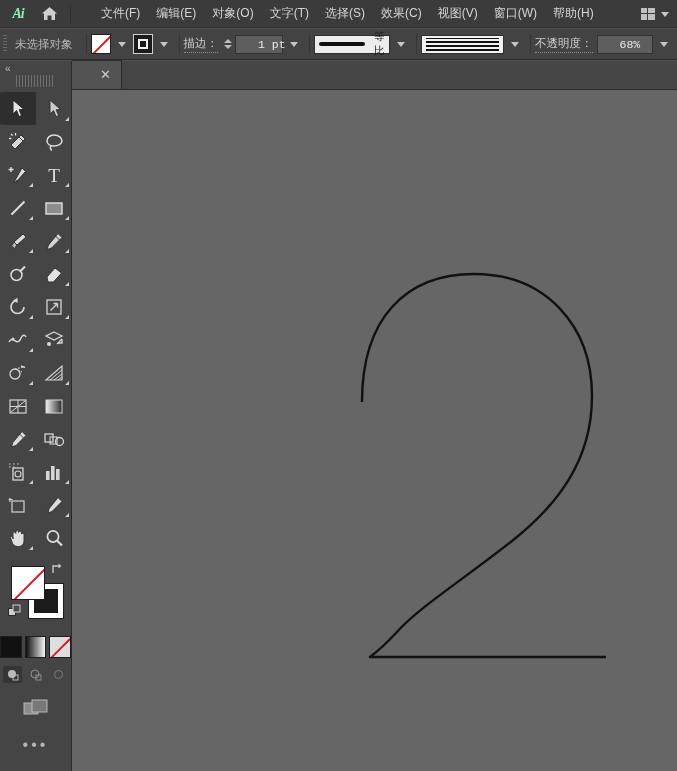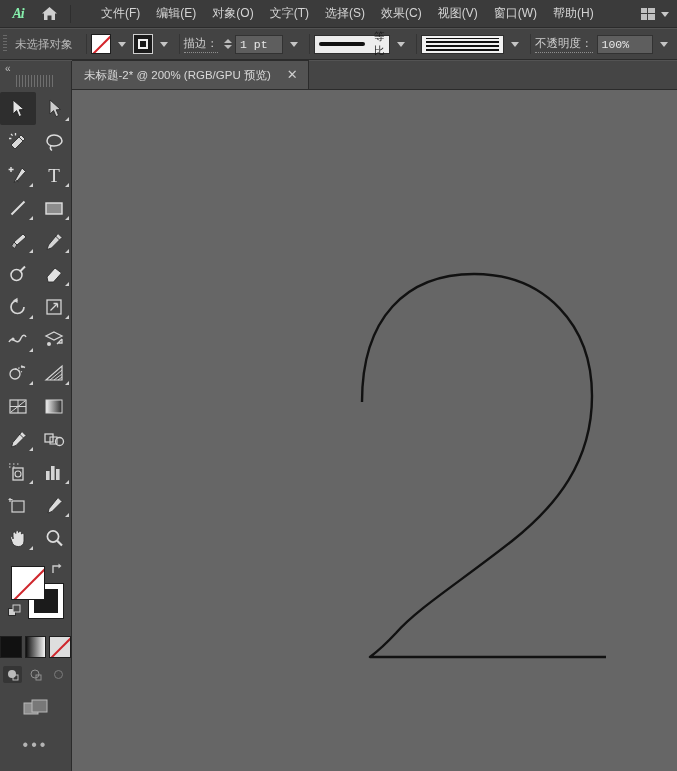--- a/index.html
+++ b/index.html
@@ -102,21 +102,21 @@
     width: 0; height: 0; border-left: 4px solid transparent;
     border-right: 4px solid transparent; border-bottom: 4px solid #bcbcbc;
   }
   .stepper .dn {
     width: 0; height: 0; border-left: 4px solid transparent;
     border-right: 4px solid transparent; border-top: 4px solid #bcbcbc;
   }
   .field {
     background: #5e5e5e; border: 1px solid #323232; color: #e8e8e8;
     font-size: 11.5px; height: 19px; line-height: 17px;
-    padding: 0 4px; white-space: nowrap;
+    padding: 0 22px; white-space: nowrap;
     font-family: "Liberation Mono", monospace;
   }
   .profile-box {
     width: 76px; height: 19px; background: #ededed; border: 1px solid #2f2f2f;
     display: flex; align-items: center; position: relative; padding: 0 3px;
   }
   .profile-box .pline {
     flex: 0 0 46px; height: 4px; background: #111; margin-left: 1px;
     border-radius: 2px;
   }
@@ -302,27 +302,26 @@
   <div class="brush-box">
     <i></i>
       <i></i>
       <i></i>
       <i></i>
   </div>
   <span class="mini-chev"></span>
 
   <div class="cb-sep"></div>
   <span class="cb-label">不透明度：</span>
-  <span class="field" style="width:56px;margin-left:4px">100%</span>
+  <span class="field" style="width:56px;margin-left:4px">68%</span>
   <span class="mini-chev"></span>
 </div>
 
 <div id="tabbar">
   <div id="doc-tab">
-    <span id="doc-tab-title">未标题-2* @ 200% (RGB/GPU 预览)</span>
     <span id="doc-tab-close">✕</span>
   </div>
 </div>
 
 <div id="toolpanel">
   <div id="collapse-arrows">«</div>
   <div id="tp-grip"></div>
 
   <div class="tool-grid">
 

